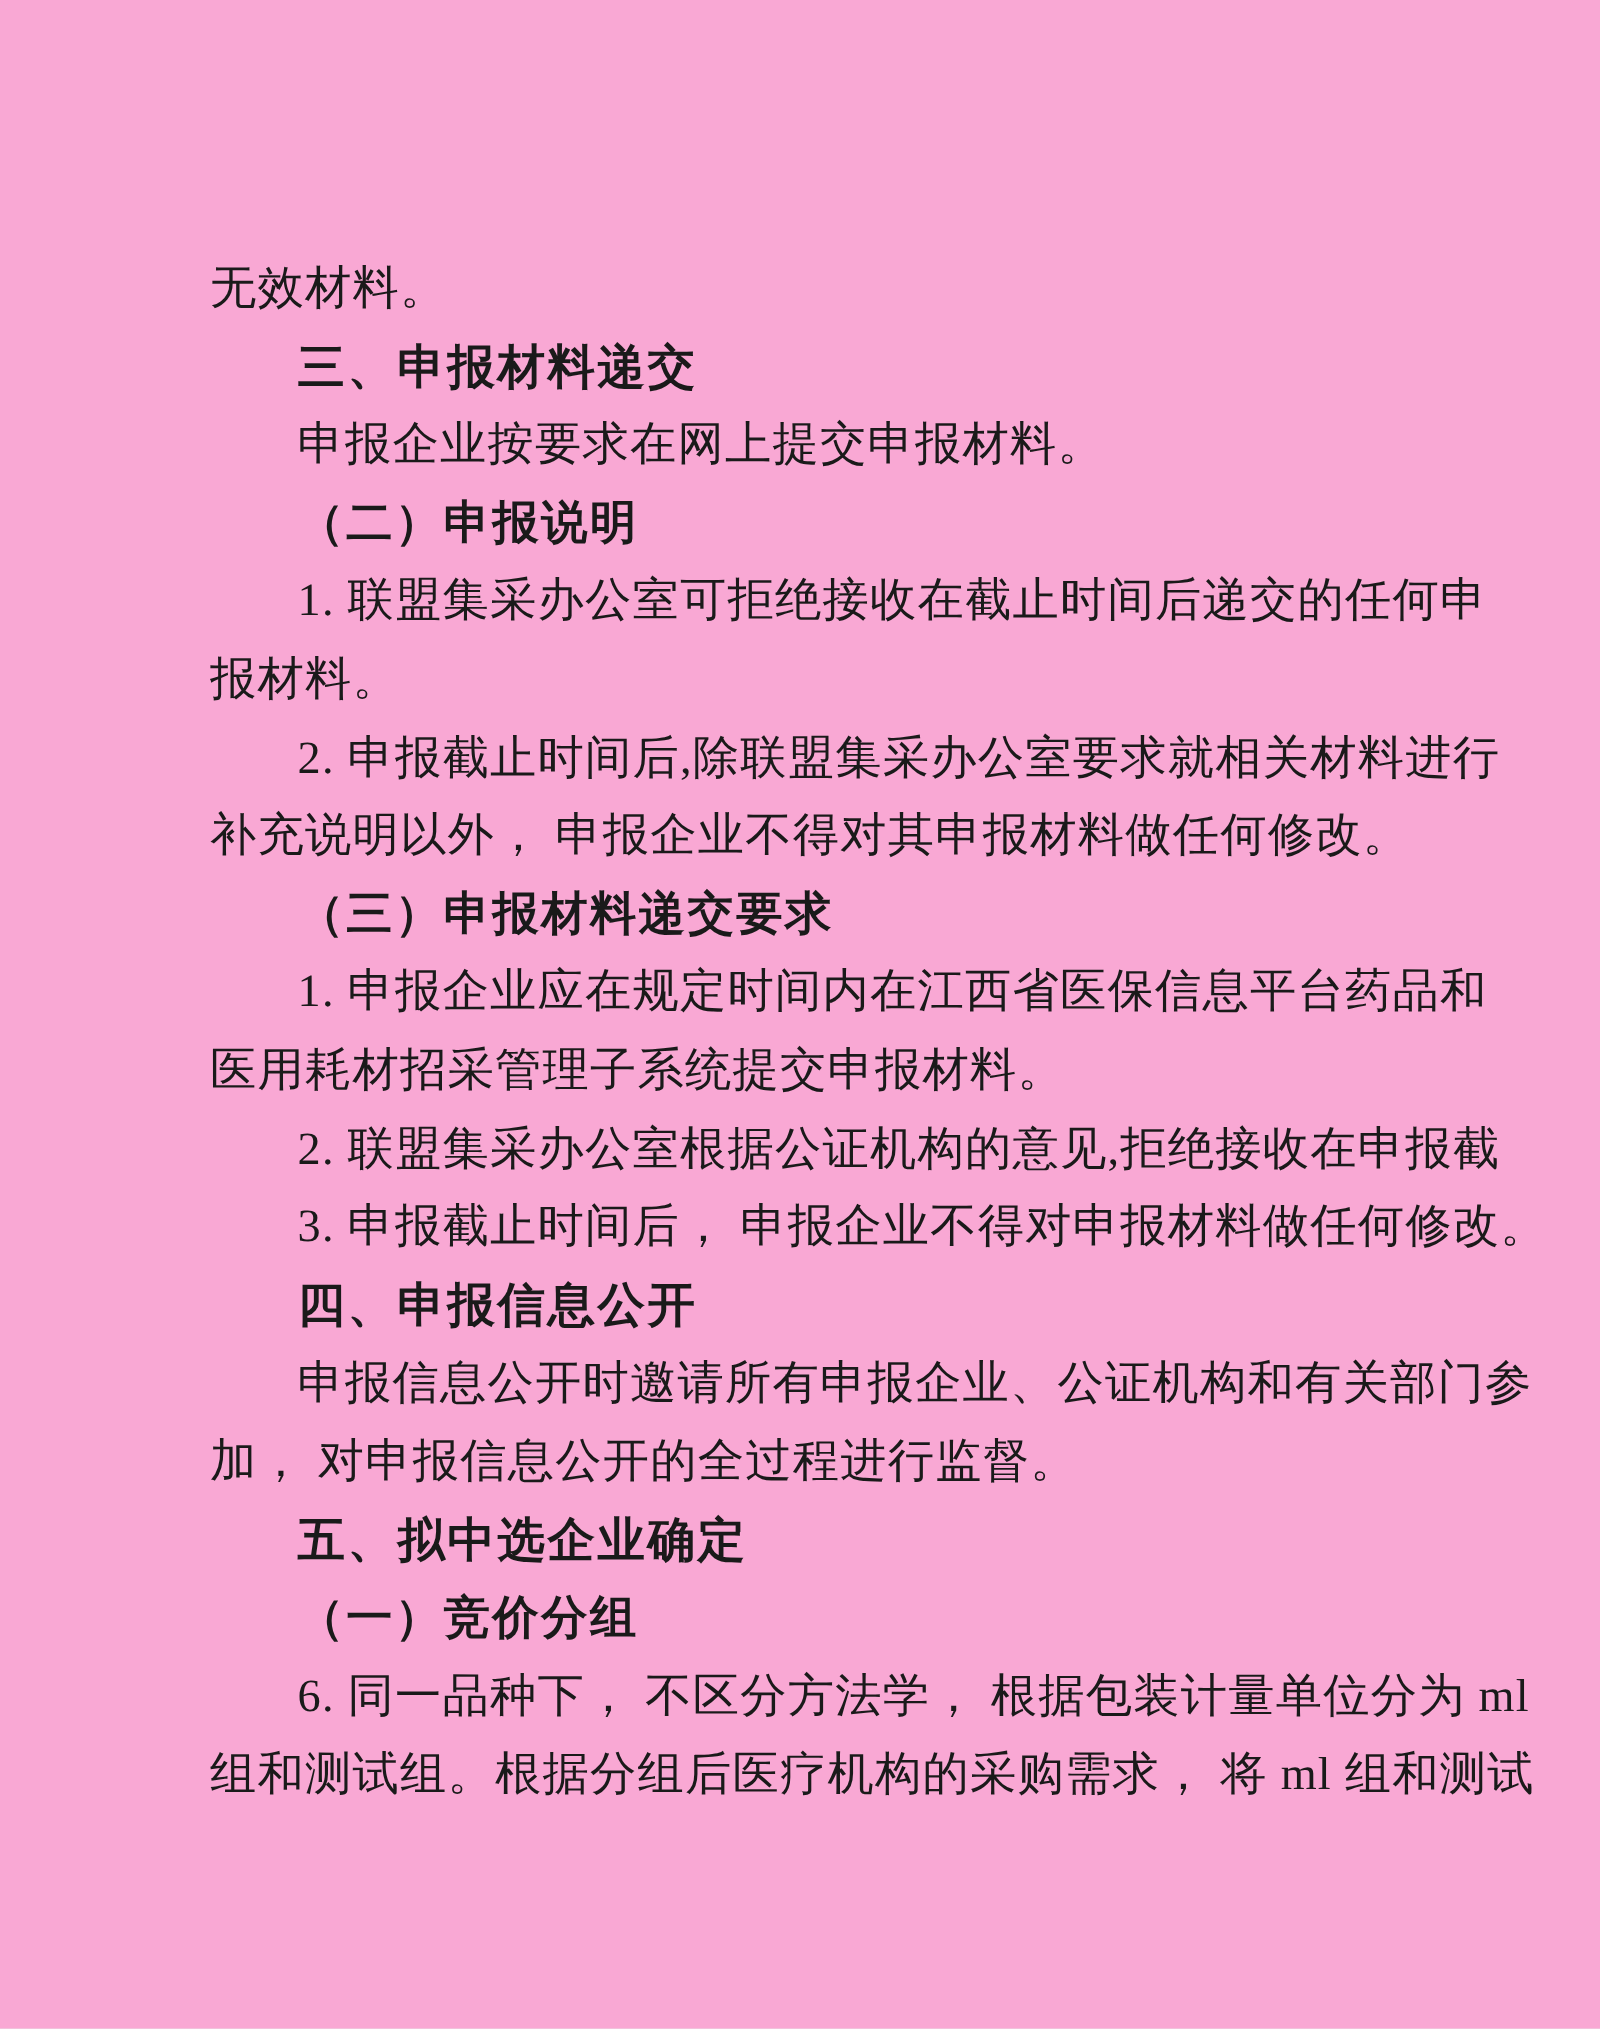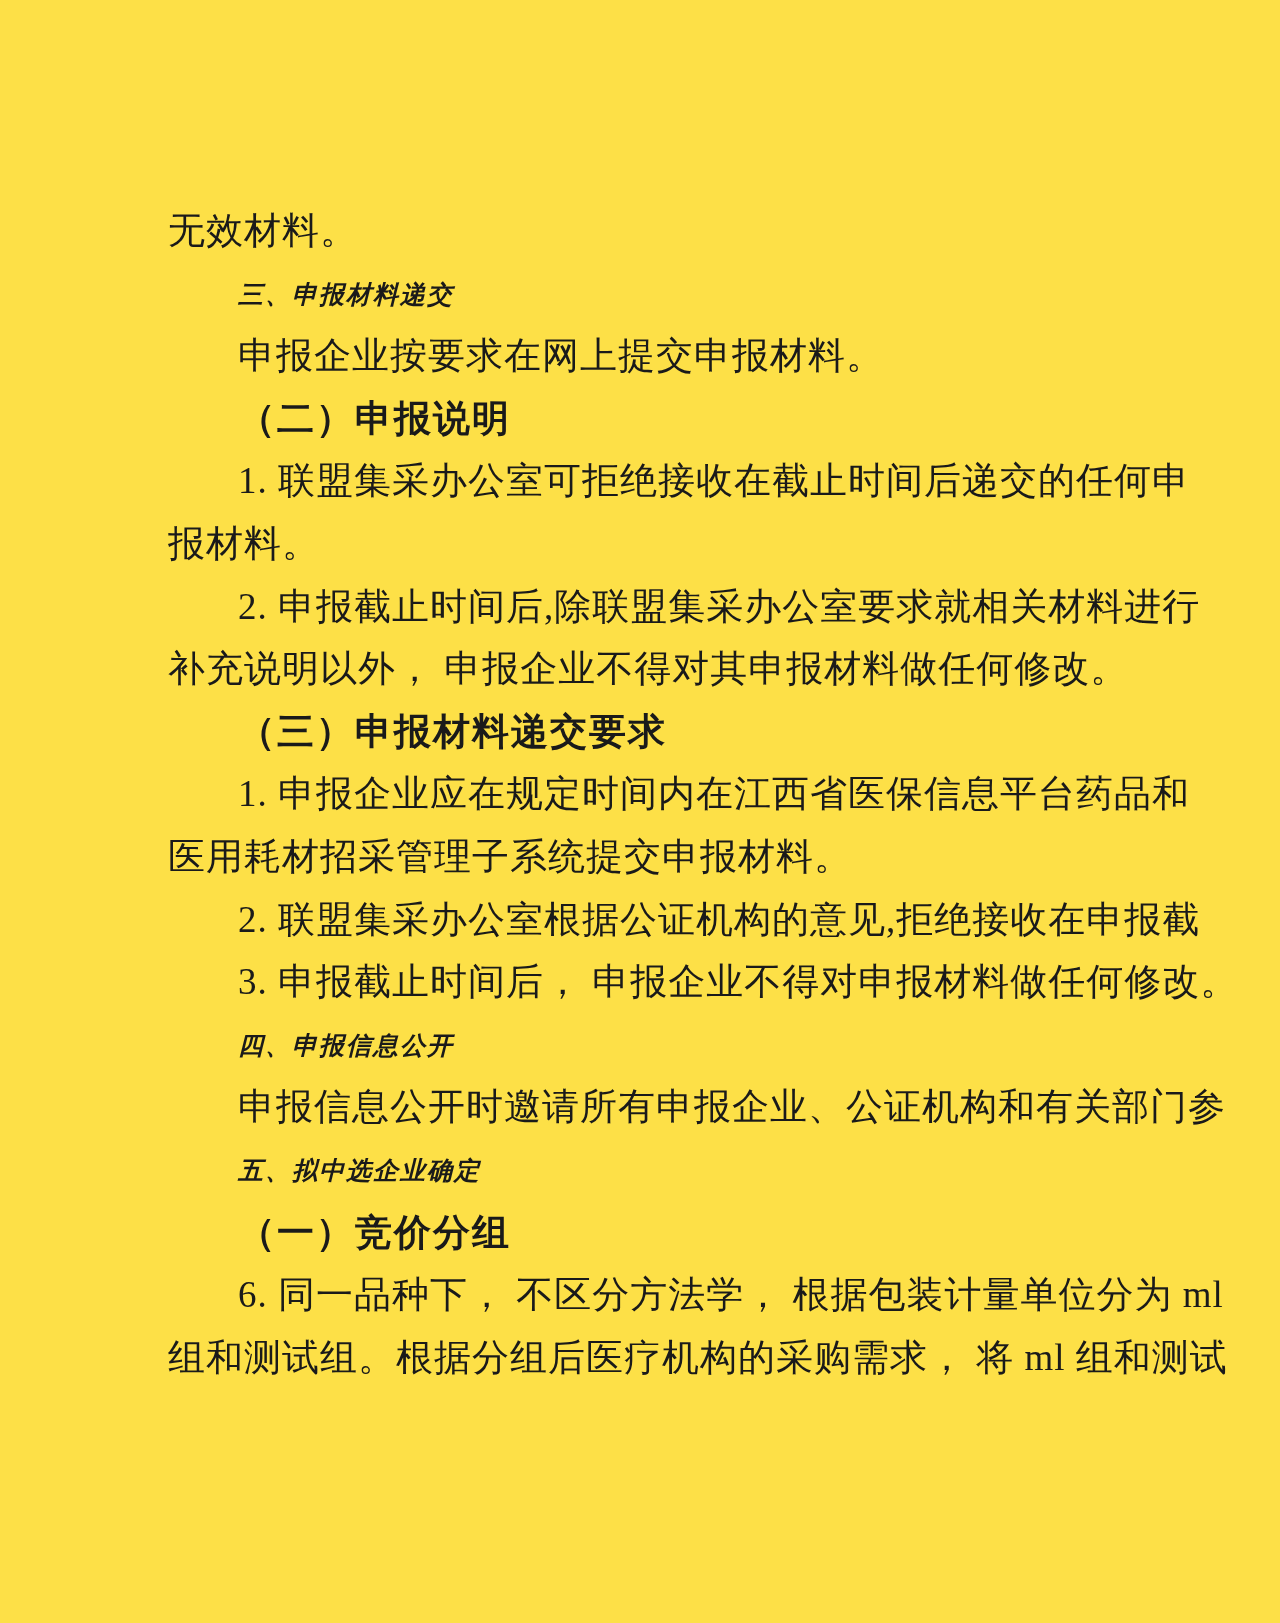--- a/index.html
+++ b/index.html
@@ -4,21 +4,21 @@
 <style>
   html, body {
     margin: 0;
     padding: 0;
     background: #e8e8e8;
   }
   .page {
     position: relative;
     width: 1280px;
     height: 1623px;
-    background: #fde047;
+    background: #f9a8d4;
     overflow: hidden;
     color: #1a1a1a;
   }
   .text-block {
     position: absolute;
     left: 168px;
     top: 200px;
     width: 990px;
   }
   .line {
@@ -29,23 +29,22 @@
     font-weight: 400;
     white-space: nowrap;
     letter-spacing: 1px;
   }
   .indent {
     padding-left: 70px;
   }
   .h1 {
     font-family: "Liberation Sans", "DejaVu Sans", sans-serif;
     font-weight: 700;
-    font-size: 25px;
+    font-size: 38px;
     letter-spacing: 2px;
-    font-style: italic;
   }
   .h2 {
     font-family: "Liberation Serif", "DejaVu Serif", serif;
     font-weight: 700;
     font-size: 37px;
     letter-spacing: 2px;
   }
 </style>
 </head>
 <body>
@@ -60,18 +59,19 @@
     <div class="line">报材料。</div>
     <div class="line indent">2. 申报截止时间后,除联盟集采办公室要求就相关材料进行</div>
     <div class="line">补充说明以外， 申报企业不得对其申报材料做任何修改。</div>
     <div class="line indent h2">（三）申报材料递交要求</div>
     <div class="line indent">1. 申报企业应在规定时间内在江西省医保信息平台药品和</div>
     <div class="line">医用耗材招采管理子系统提交申报材料。</div>
     <div class="line indent">2. 联盟集采办公室根据公证机构的意见,拒绝接收在申报截</div>
     <div class="line indent">3. 申报截止时间后， 申报企业不得对申报材料做任何修改。</div>
     <div class="line indent h1">四、申报信息公开</div>
     <div class="line indent">申报信息公开时邀请所有申报企业、公证机构和有关部门参</div>
+    <div class="line">加， 对申报信息公开的全过程进行监督。</div>
     <div class="line indent h1">五、拟中选企业确定</div>
     <div class="line indent h2">（一）竞价分组</div>
     <div class="line indent">6. 同一品种下， 不区分方法学， 根据包装计量单位分为 ml</div>
     <div class="line">组和测试组。根据分组后医疗机构的采购需求， 将 ml 组和测试</div>
   </div>
 </div>
 
 </body></html>

